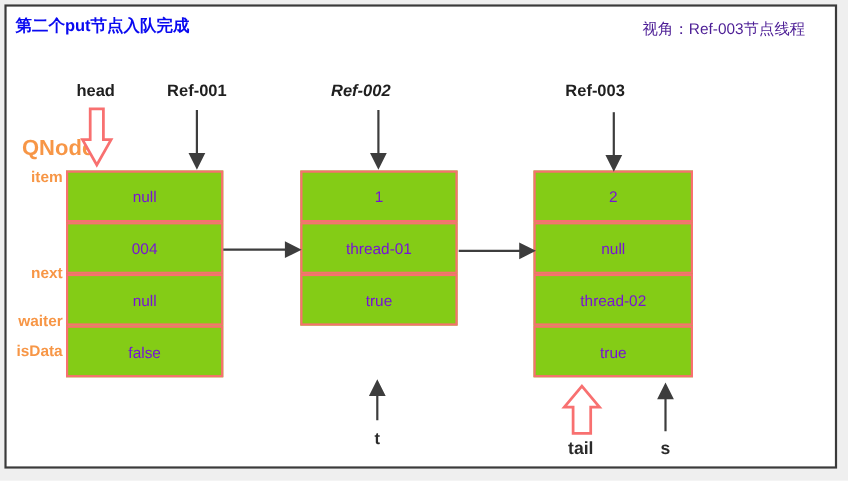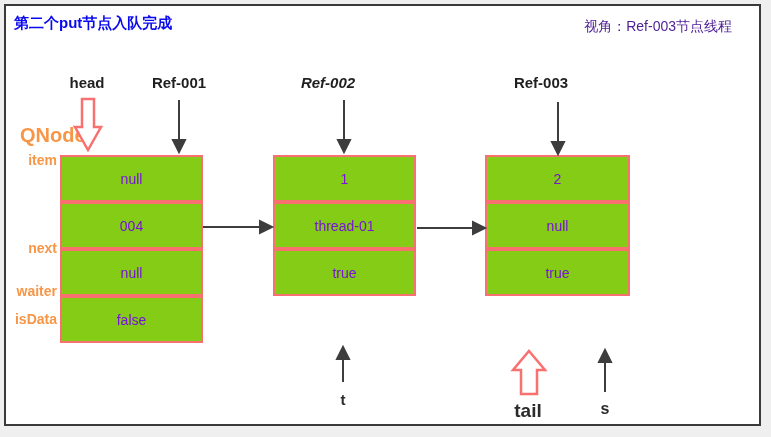--- a/index.html
+++ b/index.html
@@ -77,20 +77,21 @@
 
   <div class="node" style="left:273px;">
     <div class="row">1</div>
     <div class="row">thread-01</div>
     <div class="row">true</div>
   </div>
 
   <div class="node" style="left:485px;width:145px;">
     <div class="row">2</div>
     <div class="row">null</div>
+    <div class="row">thread-02</div>
     <div class="row">true</div>
   </div>
 
   <svg class="arrows" width="771" height="437" viewBox="0 0 771 437">
 
     <polygon points="82,99 94,99 94,127 101,127 88,150 75,127 82,127" fill="#ffffff" stroke="#f87070" stroke-width="2.5" stroke-linejoin="miter"></polygon>
 
     <polygon points="529,351 545,370 537,370 537,394 521,394 521,370 513,370" fill="#ffffff" stroke="#f87070" stroke-width="2.5" stroke-linejoin="miter"></polygon>
 
     <g stroke="#3d3d3d" stroke-width="2" fill="#3d3d3d">
@@ -107,15 +108,15 @@
       <polygon points="473,222 473,234 485,228"></polygon>
 
       <line x1="343" y1="382" x2="343" y2="358"></line>
       <polygon points="337,359 349,359 343,347"></polygon>
       <line x1="605" y1="392" x2="605" y2="361"></line>
       <polygon points="599,362 611,362 605,350"></polygon>
     </g>
   </svg>
 
   <div class="ptr-label" style="left:343px;top:391px;font-size:15px;">t</div>
-  <div class="ptr-label" style="left:528px;top:400px;font-size:19px;">tail</div>
+  <div class="ptr-label" style="left:528px;top:400px;font-size:16px;">tail</div>
   <div class="ptr-label" style="left:605px;top:400px;font-size:16px;">s</div>
 </div>
 
 </body></html>

